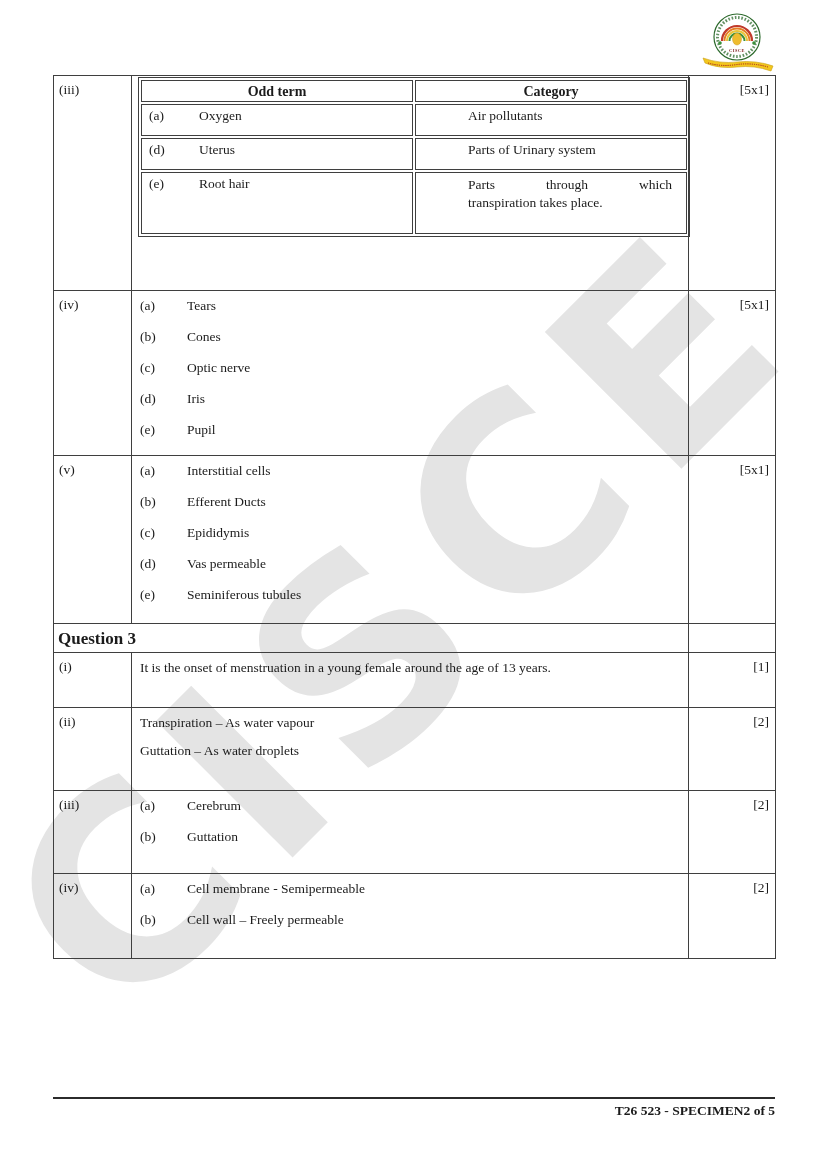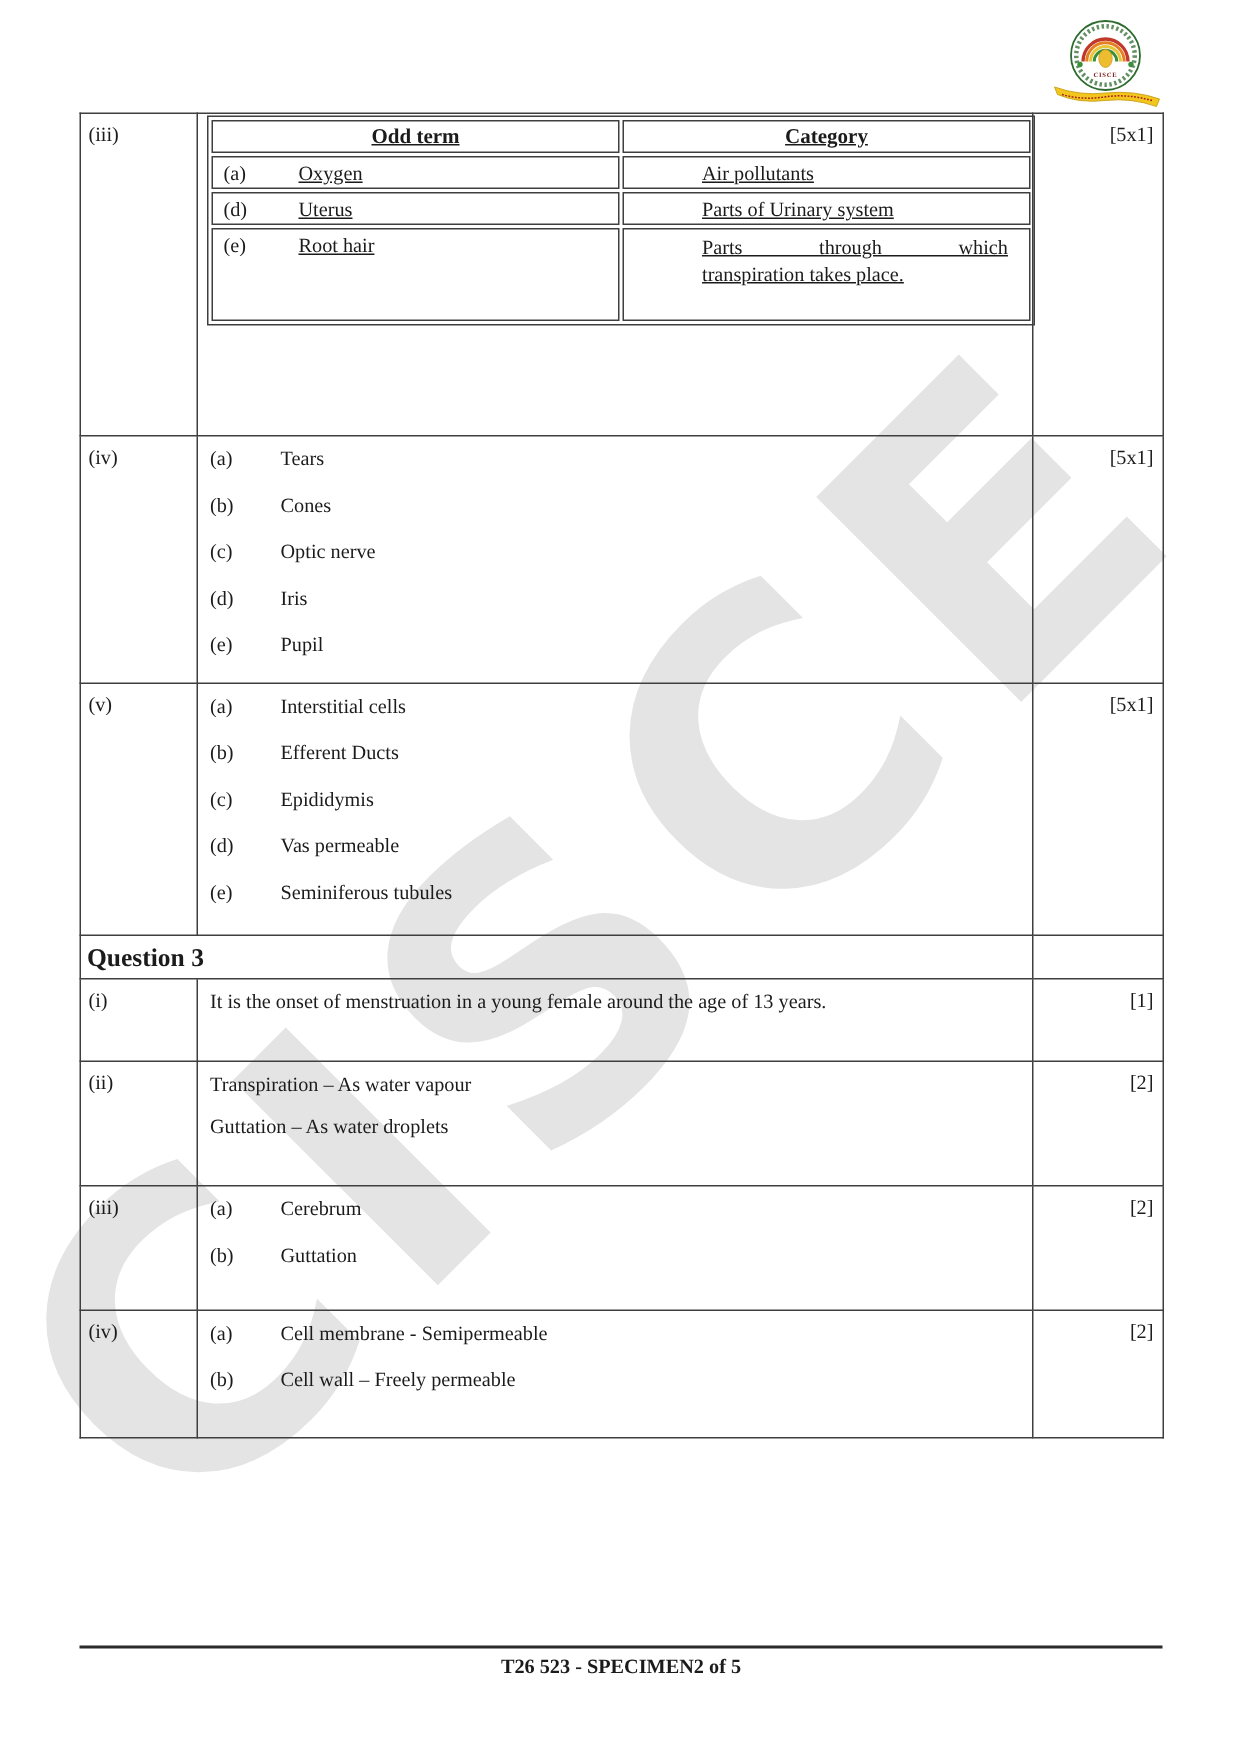--- a/index.html
+++ b/index.html
@@ -97,38 +97,38 @@
     vertical-align: top;
     background: transparent;
   }
   table.inner th {
     font-size: 14px;
     font-weight: bold;
     text-align: center;
     height: 22px;
     padding-top: 3px;
   }
-  table.inner td { height: 22px; padding-top: 3px; }
+  table.inner td { height: 32px; padding-top: 3px; }
   td.term-cell { padding-left: 7px; }
   td.term-cell .item-letter { width: 50px; }
   td.cat-cell { padding-left: 52px; padding-right: 14px; }
   tr.tall td { height: 62px; }
   .justify-line { text-align: justify; text-align-last: justify; line-height: 18px; }
   .plain-line { line-height: 18px; }
 
   
   .footer {
     position: absolute;
     top: 1097px;
     left: 53px;
     width: 722px;
     border-top: 2px solid #2b2b2b;
     padding-top: 4px;
     display: flex;
-    justify-content: center;
+    justify-content: flex-end;
     font-weight: bold;
     font-size: 13.5px;
     z-index: 1;
   }
 </style>
 </head>
 <body>
 
 <div class="page">
 
@@ -152,21 +152,21 @@
   <table class="main">
     <colgroup>
       <col style="width:78px">
       <col style="width:557px">
       <col style="width:87px">
     </colgroup>
 
     <tbody>
         <tr class="r-iii">
       <td class="qnum">(iii)</td>
-      <td class="content" style="padding-top:4px;text-decoration:underline;">
+      <td class="content" style="padding-top:4px;">
         <table class="inner">
           <colgroup>
                 <col style="width:272px">
                 <col style="width:272px">
               </colgroup>
           <tbody>
                 <tr>
             <th>Odd term</th>
             <th>Category</th>
           </tr>

